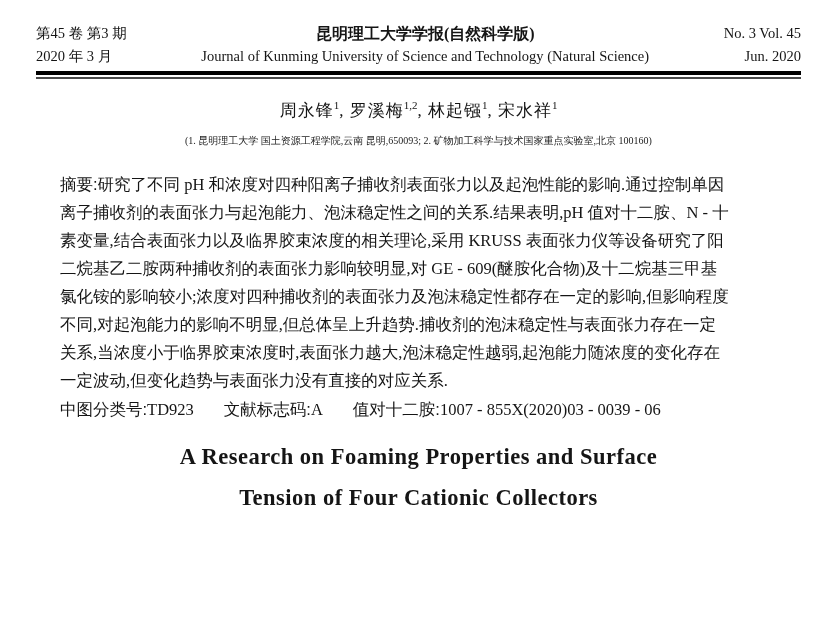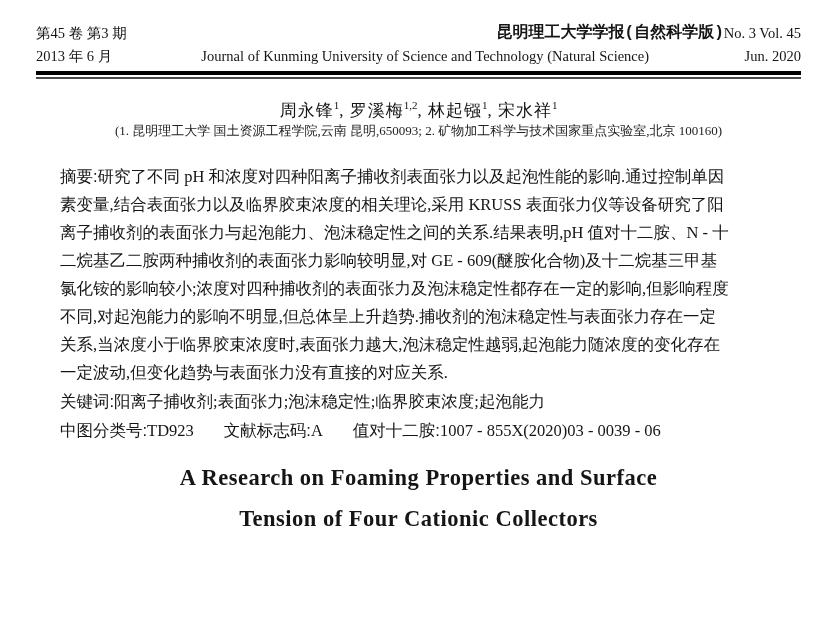--- a/index.html
+++ b/index.html
@@ -6,42 +6,42 @@
   body {
     width: 837px; height: 644px;
     background: #ffffff;
     color: #151515;
     overflow: hidden;
     font-family: "Liberation Serif", serif;
   }
   .page { padding: 22px 36px 0 36px; box-sizing: border-box; }
 
   
-  .hdr { display: flex; justify-content: space-between; align-items: flex-end; }
+  .hdr { display: flex; justify-content: space-between; align-items: flex-end; gap: 44px; }
   .hdr-col { line-height: 23px; font-size: 14.5px; white-space: nowrap; }
   .hdr-left  { text-align: left; }
   .hdr-center{ text-align: center; flex: 1; }
   .hdr-right { text-align: right; }
-  .hdr-center .cn { font-family: Liberation Mono, monospace; font-weight: bold; font-size: 16px; text-align: right; }
+  .hdr-center .cn { font-family: Liberation Serif, serif; font-weight: bold; font-size: 16px; }
   .rule { margin-top: 3px; }
   .rule-thick { height: 4px; background: #000; }
   .rule-thin  { height: 2px; background: #4a4a4a; margin-top: 2px; }
 
   
   .doi { margin-top: 17px; font-size: 16.5px; letter-spacing: 0.5px; }
 
   
   .title {
     margin: 26px 0 0 0; text-align: center;
     font-family: "Liberation Sans", sans-serif; font-weight: bold;
     font-size: 29px; letter-spacing: 3px;
   }
   .authors { margin-top: 20px; text-align: center; font-size: 17px; letter-spacing: 1px; }
   .authors sup { font-size: 11px; letter-spacing: 0; }
-  .affiliation { margin-top: 0; text-align: center; font-size: 13px; color: #222; }
+  .affiliation { margin-top: 12px; text-align: center; font-size: 10px; color: #222; }
 
   
   .abstract { margin: 22px 4px 0 24px; font-size: 16.5px; line-height: 28px; }
   .abs-line { white-space: nowrap; }
   .hei { font-family: "Liberation Sans", sans-serif; font-weight: normal; }
   .clc .val { margin-right: 30px; }
   .clc .val:last-child { margin-right: 0; }
 
   
   .en-title {
@@ -51,21 +51,21 @@
   }
 </style>
 </head>
 <body>
 
 <div class="page">
 
   <div class="hdr">
     <div class="hdr-col hdr-left">
       <div>第45 卷 第3 期</div>
-      <div>2013 年 6 月</div>
+      <div>2020 年 3 月</div>
     </div>
     <div class="hdr-col hdr-center">
       <div class="cn">昆明理工大学学报(自然科学版)</div>
       <div>Journal of Kunming University of Science and Technology (Natural Science)</div>
     </div>
     <div class="hdr-col hdr-right">
       <div>No. 3 Vol. 45</div>
       <div>Jun. 2020</div>
     </div>
   </div>
@@ -90,37 +90,34 @@
     </div>
 
   <div class="affiliation">(1. 昆明理工大学 国土资源工程学院,云南 昆明,650093; 2. 矿物加工科学与技术国家重点实验室,北京 100160)</div>
 
   <section class="abstract">
     <div class="abs-line">
       <span class="hei">摘要:</span><span>研究了不同 pH 和浓度对四种阳离子捕收剂表面张力以及起泡性能的影响.通过控制单因</span>
     </div>
     <div>
 
+        <div class="abs-line">离子捕收剂的表面张力与起泡能力、泡沫稳定性之间的关系.结果表明,pH 值对十二胺、N - 十</div>
+
         <div class="abs-line">素变量,结合表面张力以及临界胶束浓度的相关理论,采用 KRUSS 表面张力仪等设备研究了阳</div>
-
-        <div class="abs-line">离子捕收剂的表面张力与起泡能力、泡沫稳定性之间的关系.结果表明,pH 值对十二胺、N - 十</div>
 
         <div class="abs-line">二烷基乙二胺两种捕收剂的表面张力影响较明显,对 GE - 609(醚胺化合物)及十二烷基三甲基</div>
 
         <div class="abs-line">氯化铵的影响较小;浓度对四种捕收剂的表面张力及泡沫稳定性都存在一定的影响,但影响程度</div>
 
         <div class="abs-line">不同,对起泡能力的影响不明显,但总体呈上升趋势.捕收剂的泡沫稳定性与表面张力存在一定</div>
 
         <div class="abs-line">关系,当浓度小于临界胶束浓度时,表面张力越大,泡沫稳定性越弱,起泡能力随浓度的变化存在</div>
 
         <div class="abs-line">一定波动,但变化趋势与表面张力没有直接的对应关系.</div>
       </div>
-    <div class="abs-line">
-      <span class="hei">关键词:</span><span>阳离子捕收剂;表面张力;泡沫稳定性;临界胶束浓度;起泡能力</span>
-    </div>
     <div class="abs-line clc">
       <span class="hei">中图分类号:</span><span class="val">TD923</span><span class="hei">文献标志码:</span><span class="val">A</span><span class="hei">值对十二胺:</span><span class="val">1007 - 855X(2020)03 - 0039 - 06</span>
     </div>
   </section>
 
   <div class="en-title">
     <div>A Research on Foaming Properties and Surface</div>
     <div>Tension of Four Cationic Collectors</div>
   </div>
 

